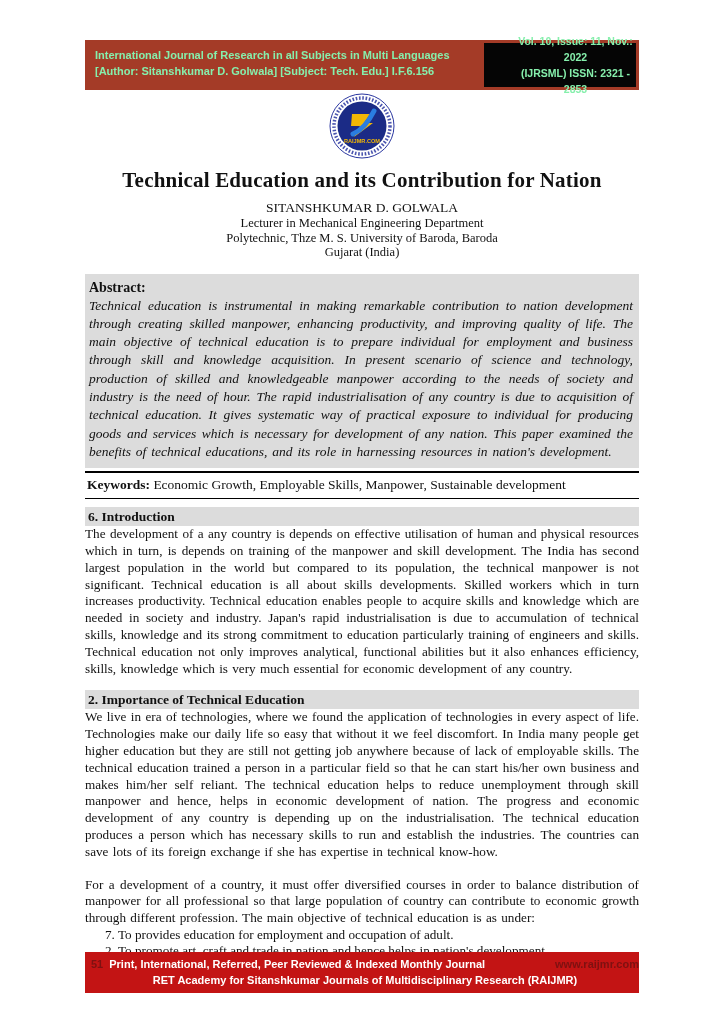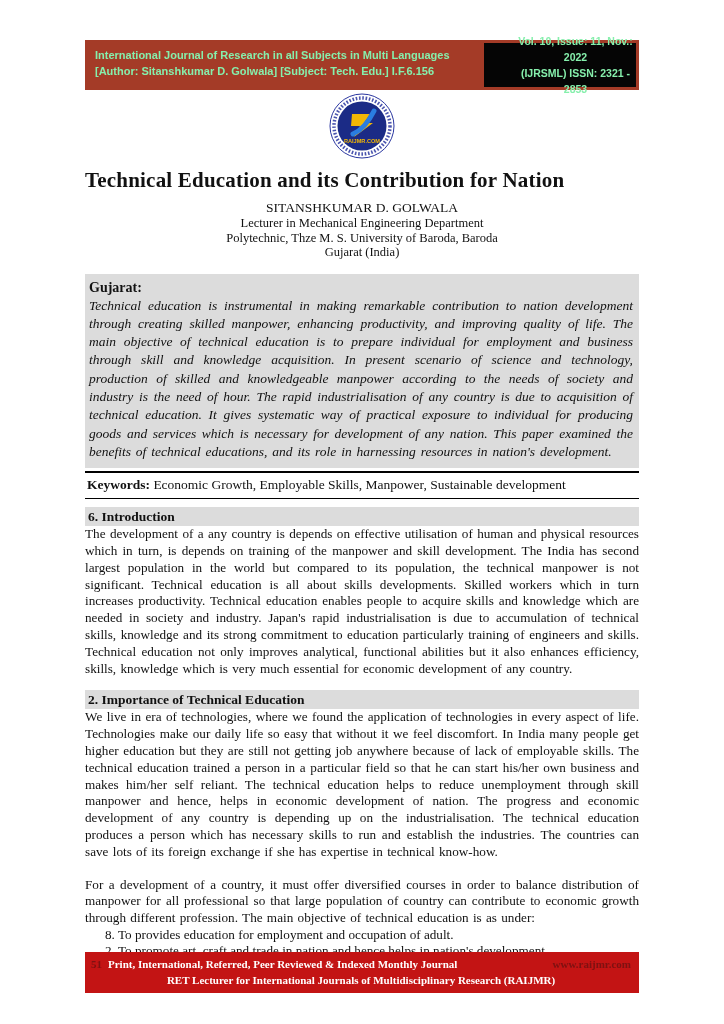--- a/index.html
+++ b/index.html
@@ -25,21 +25,21 @@
     flex:0 0 152px; margin:3px 3px 3px 0; background:var(--header-box, #050505);
     display:flex; flex-direction:column; justify-content:center; align-items:center;
     font-size:10.5px; line-height:16px; text-align:center;padding-left:31px;
   }
 
   
   .logo-wrap { display:flex; justify-content:center; margin-top:3px; }
 
   
   .paper-title {
-    margin-top:9px; font-size:21px; font-weight:bold;
+    margin-top:9px; text-align:center; font-size:21px; font-weight:bold;
     letter-spacing:0.2px;
   }
   .author-block { text-align:center; margin-top:6px; }
   .author-name { font-size:13.5px; line-height:17px; }
   .author-line { font-size:12.5px; line-height:14.5px; }
 
   
   .abstract-block {
     margin-top:14px; background:var(--gray-bg, #DCDCDC);
     padding:4px 6px 7px 4px;
@@ -67,22 +67,22 @@
   }
   .para-gap { margin-top:16px; }
   .numbered-list { margin-left:20px; }
   .numbered-item { font-size:13.2px; line-height:16.5px; }
   .section-gap { margin-top:13px; }
 
   
   .footer-bar {
     position:absolute; left:85px; top:952px; width:554px; height:41px;
     background:var(--footer-bg, #C31414);
-    font-family:Liberation Serif, serif; font-weight:bold; color:#fff;
-    padding:4px 8px 0 6px; font-size:11px; line-height:16px;
+    font-family:Liberation Sans, sans-serif; font-weight:bold; color:#fff;
+    padding:4px 0 0 6px; font-size:11px; line-height:16px;
   }
   .footer-row1 { display:flex; align-items:baseline; }
   .footer-page-num { color:var(--footer-accent, #7E1111); margin-right:6px; }
   .footer-line1 { flex:1 1 auto; }
   .footer-site { color:var(--footer-accent, #7E1111); }
   .footer-row2 { text-align:center; }
 </style>
 </head>
 <body>
 
@@ -113,44 +113,44 @@
 
     <div class="paper-title">Technical Education and its Contribution for Nation</div>
     <div class="author-block">
       <div class="author-name">SITANSHKUMAR D. GOLWALA</div>
       <div class="author-line">Lecturer in Mechanical Engineering Department</div>
       <div class="author-line">Polytechnic, Thze M. S. University of Baroda, Baroda</div>
       <div class="author-line">Gujarat (India)</div>
     </div>
 
     <div class="abstract-block">
-      <div class="abstract-heading">Gujarat:</div>
+      <div class="abstract-heading">Abstract:</div>
       <div class="abstract-text">Technical education is instrumental in making remarkable contribution to nation development through creating skilled manpower, enhancing productivity, and improving quality of life. The main objective of technical education is to prepare individual for employment and business through skill and knowledge acquisition. In present scenario of science and technology, production of skilled and knowledgeable manpower according to the needs of society and industry is the need of hour. The rapid industrialisation of any country is due to acquisition of technical education. It gives systematic way of practical exposure to individual for producing goods and services which is necessary for development of any nation. This paper examined the benefits of technical educations, and its role in harnessing resources in nation's development.</div>
     </div>
 
     <hr class="rule-thick">
     <div class="keywords-line">
       <span class="keywords-label">Keywords:</span>
       <span class="keywords-text">Economic Growth, Employable Skills, Manpower, Sustainable development</span>
     </div>
     <hr class="rule-thin">
 
     <div class="section-heading">6. Introduction</div>
     <div class="body-para">The development of a any country is depends on effective utilisation of human and physical resources which in turn, is depends on training of the manpower and skill development. The India has second largest population in the world but compared to its population, the technical manpower is not significant. Technical education is all about skills developments. Skilled workers which in turn increases productivity. Technical education enables people to acquire skills and knowledge which are needed in society and industry. Japan's rapid industrialisation is due to accumulation of technical skills, knowledge and its strong commitment to education particularly training of engineers and skills. Technical education not only improves analytical, functional abilities but it also enhances efficiency, skills, knowledge which is very much essential for economic development of any country.</div>
 
     <div class="section-heading section-gap">2. Importance of Technical Education</div>
     <div class="body-para">We live in era of technologies, where we found the application of technologies in every aspect of life. Technologies make our daily life so easy that without it we feel discomfort. In India many people get higher education but they are still not getting job anywhere because of lack of employable skills. The technical education trained a person in a particular field so that he can start his/her own business and makes him/her self reliant. The technical education helps to reduce unemployment through skill manpower and hence, helps in economic development of nation. The progress and economic development of any country is depending up on the industrialisation. The technical education produces a person which has necessary skills to run and establish the industries. The countries can save lots of its foreign exchange if she has expertise in technical know-how.</div>
     <div class="body-para para-gap">For a development of a country, it must offer diversified courses in order to balance distribution of manpower for all professional so that large population of country can contribute to economic growth through different profession. The main objective of technical education is as under:</div>
     <div class="numbered-list">
-      <div class="numbered-item">8. To provides education for employment and occupation of adult.</div>
+      <div class="numbered-item">7. To provides education for employment and occupation of adult.</div>
       <div class="numbered-item">2. To promote art, craft and trade in nation and hence helps in nation's development.</div>
     </div>
   </div>
 
   <div class="footer-bar">
     <div class="footer-row1">
       <span class="footer-page-num">51</span>
       <span class="footer-line1">Print, International, Referred, Peer Reviewed &amp; Indexed Monthly Journal</span>
       <span class="footer-site">www.raijmr.com</span>
     </div>
-    <div class="footer-row2">RET Lecturer for International Journals of Multidisciplinary Research (RAIJMR)</div>
+    <div class="footer-row2">RET Academy for Sitanshkumar Journals of Multidisciplinary Research (RAIJMR)</div>
   </div>
 </div>
 
 </body></html>

